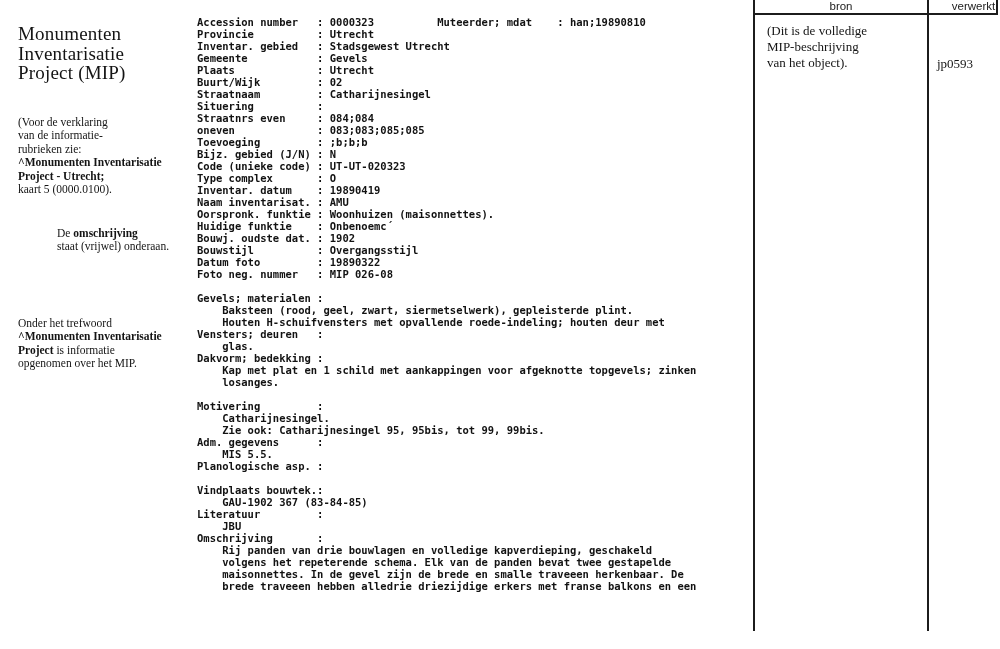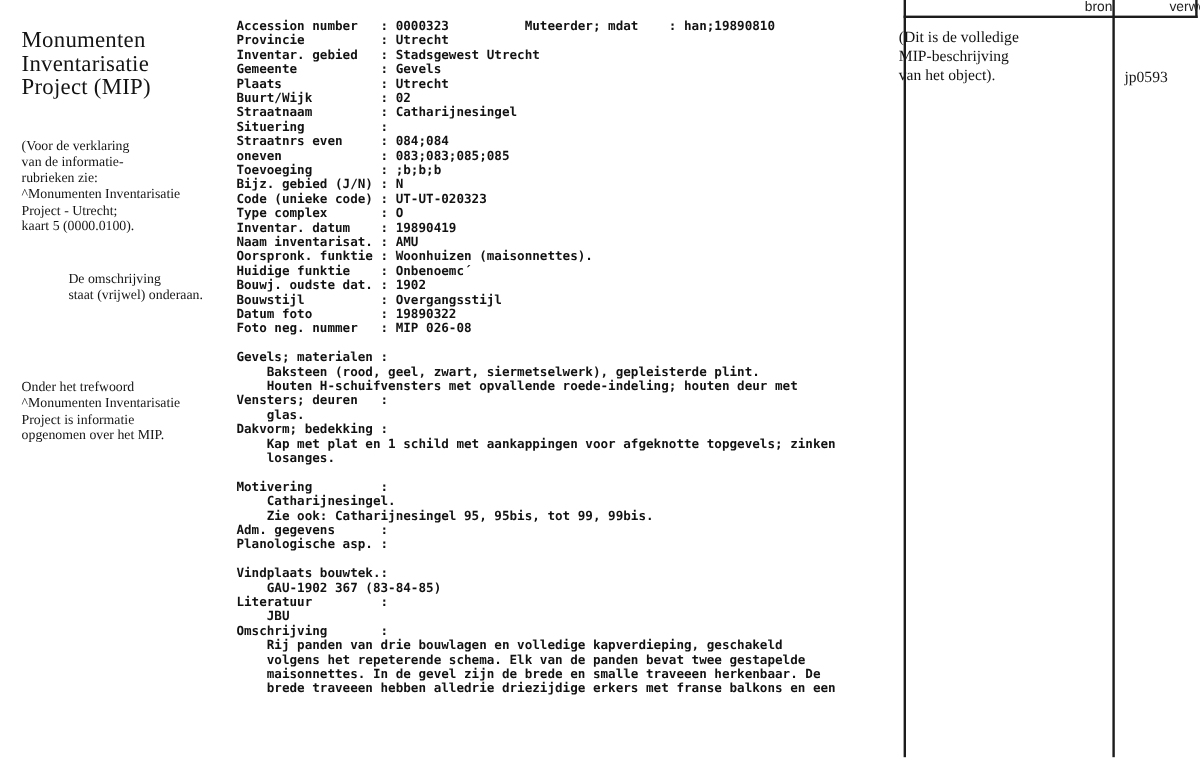--- a/index.html
+++ b/index.html
@@ -4,34 +4,34 @@
 <style>
   html,body{margin:0;padding:0;}
   body{
     width:1000px;height:649px;position:relative;background:#ffffff;
     font-family:"Liberation Serif", serif;color:#141414;overflow:hidden;
   }
   .abs{position:absolute;}
   
   .mip-title{left:18px;top:24px;font-size:19px;line-height:19.5px;letter-spacing:.2px;}
   .side-note{left:18px;font-size:11.5px;line-height:13.4px;}
-  .side-note .b,.b{font-weight:normal;}
+  .side-note .b,.b{font-weight:bold;}
   
   .record{
     left:197px;top:16px;
     font-family:"DejaVu Sans Mono", monospace;
     font-size:10.5px;line-height:12px;font-weight:bold;color:#121212;
   }
   .record > div{white-space:pre;height:12px;}
   
   .vline{width:2px;background:#1c1c1c;}
   .hline{height:2px;background:#1c1c1c;}
   .col-header{top:0px;font-family:"Liberation Sans", sans-serif;font-size:11.5px;
-    color:#222;text-align:right;}
-  .bron-note{left:749px;top:23px;font-size:13px;line-height:16px;}
+    color:#222;text-align:center;}
+  .bron-note{left:767px;top:23px;font-size:13px;line-height:16px;}
   .verwerkt-code{left:937px;top:56px;font-size:13px;}
 </style>
 </head>
 <body>
 
 <div class="abs mip-title">
     <div>Monumenten</div>
     <div>Inventarisatie</div>
     <div>Project (MIP)</div>
   </div>
@@ -84,20 +84,21 @@
     <div>Vensters; deuren   :</div>
     <div>    glas.</div>
     <div>Dakvorm; bedekking :</div>
     <div>    Kap met plat en 1 schild met aankappingen voor afgeknotte topgevels; zinken</div>
     <div>    losanges.</div>
     <div></div>
     <div>Motivering         :</div>
     <div>    Catharijnesingel.</div>
     <div>    Zie ook: Catharijnesingel 95, 95bis, tot 99, 99bis.</div>
     <div>Adm. gegevens      :</div>
+    <div>    MIS 5.5.</div>
     <div>Planologische asp. :</div>
     <div></div>
     <div>Vindplaats bouwtek.:</div>
     <div>    GAU-1902 367 (83-84-85)</div>
     <div>Literatuur         :</div>
     <div>    JBU</div>
     <div>Omschrijving       :</div>
     <div>    Rij panden van drie bouwlagen en volledige kapverdieping, geschakeld</div>
     <div>    volgens het repeterende schema. Elk van de panden bevat twee gestapelde</div>
     <div>    maisonnettes. In de gevel zijn de brede en smalle traveeen herkenbaar. De</div>

